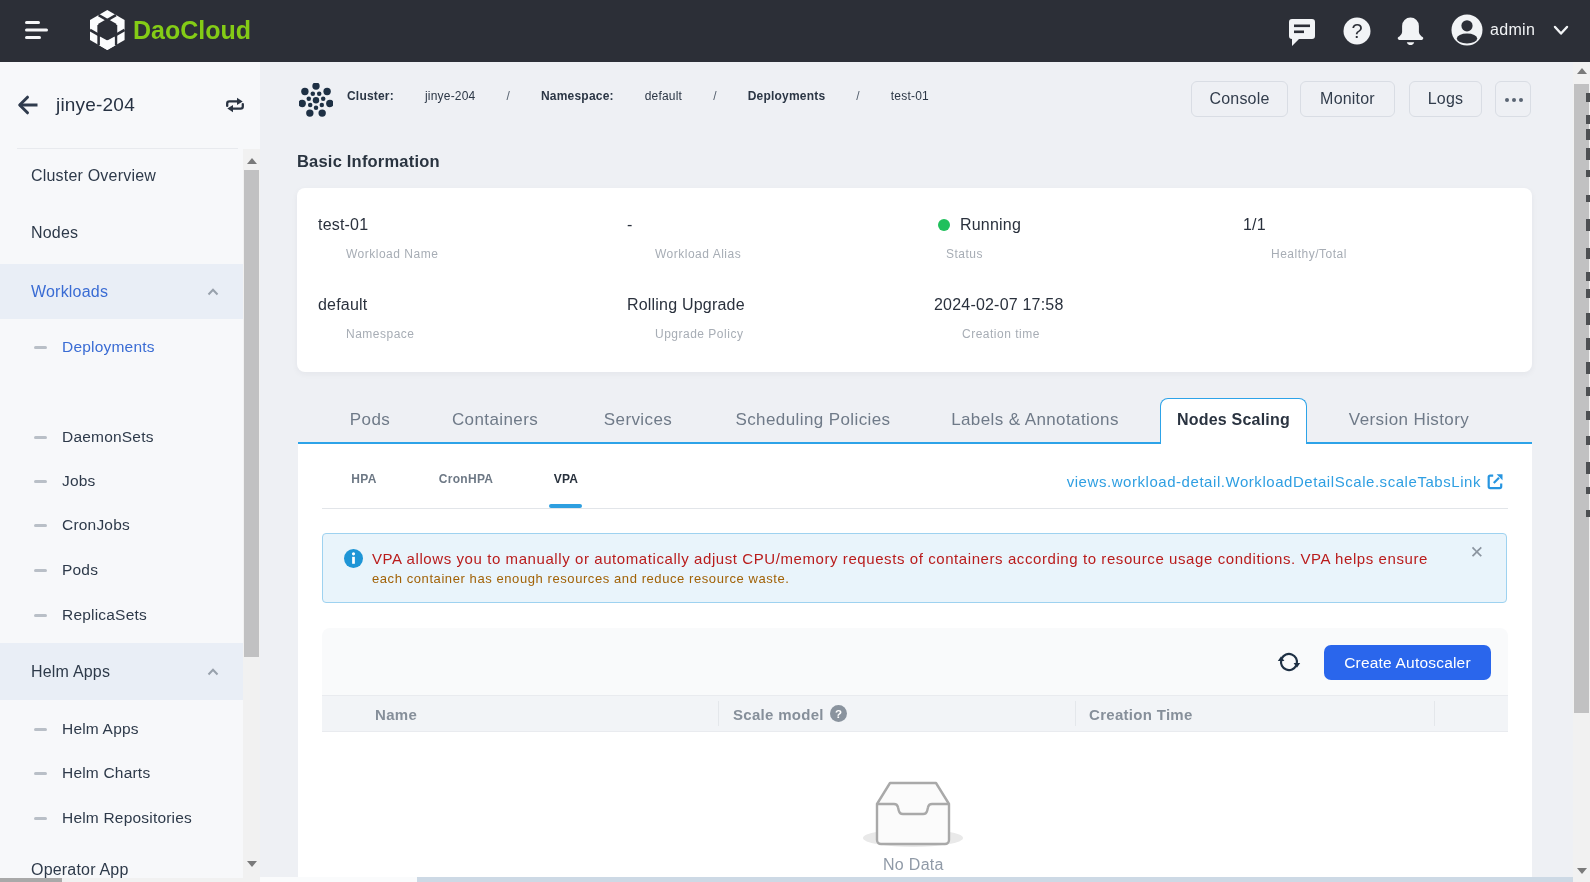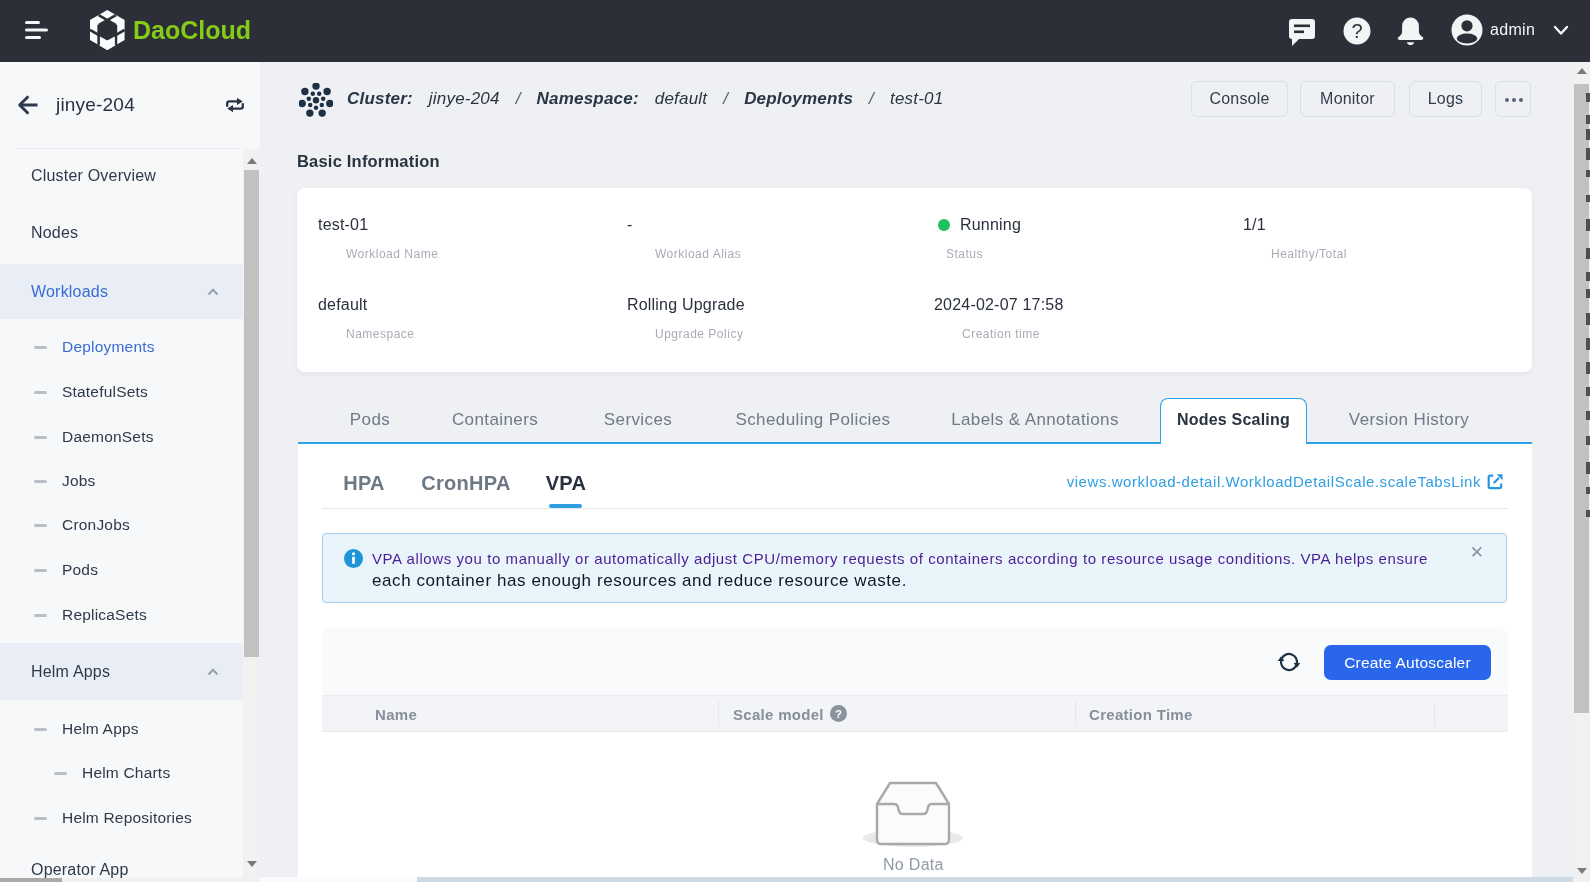--- a/index.html
+++ b/index.html
@@ -18,42 +18,42 @@
 .mi .dash { position:absolute; left:34px; top:50%; margin-top:-1.5px; width:13px; height:3px; border-radius:2px; background:#b9bfc7; }
 .mi.hl { background:#e9eef6; }
 .blue { color:#3a6cd4 !important; }
 .chev { position:absolute; right:24px; top:50%; margin-top:-4px; width:12px; height:8px; }
 
 .sb-track { position:absolute; background:#f1f1f1; }
 .sb-thumb { position:absolute; background:#c1c1c2; }
 .tri { width:0; height:0; position:absolute; }
 
 #main { position:absolute; left:260px; top:62px; width:1313px; height:820px; }
-.bc { position:absolute; top:89px; left:347px; display:flex; gap:16px; font-size:17px; color:#2b3645; letter-spacing:0.2px; white-space:nowrap;font-style:italic; }
+.bc { position:absolute; top:89px; left:347px; display:flex; gap:31px; font-size:12px; color:#2b3645; letter-spacing:0.2px; white-space:nowrap; }
 .bc b { font-weight:700; }
 .bc .sep { color:#55606e; }
 .btn { position:absolute; top:81px; height:36px; border:1px solid #d9dde4; border-radius:6px; background:transparent; color:#323d4c; font-size:16px; text-align:center; line-height:34px; letter-spacing:0.2px; }
 .h2 { position:absolute; left:297px; top:152px; font-size:16.5px; font-weight:bold; color:#2a3440; letter-spacing:0.2px; }
 #card { position:absolute; left:297px; top:188px; width:1235px; height:184px; background:#fff; border-radius:8px; box-shadow:0 2px 6px rgba(31,45,61,.05); }
 .cv { position:absolute; font-size:16px; color:#2a313d; white-space:nowrap; letter-spacing:0.2px; }
 .cl { position:absolute; font-size:12px; color:#a7adb5; white-space:nowrap; letter-spacing:0.5px;margin-left:28px; }
 
 .tab { position:absolute; top:410px; transform:translateX(-50%); font-size:17px; font-weight:500; color:#6f7a88; white-space:nowrap; letter-spacing:0.4px; }
 #tabline { position:absolute; left:298px; top:442px; width:1234px; height:2px; background:#2da3e8; }
 #activetab { position:absolute; left:1160px; top:398px; width:147px; height:46px; background:#fff; border:1px solid #2da3e8; border-bottom:none; border-radius:8px 8px 0 0; z-index:3; }
 #activetab span { position:absolute; left:50%; top:12px; transform:translateX(-50%); font-size:16px; font-weight:bold; color:#2a3340; white-space:nowrap; letter-spacing:0.2px; }
 #panel { position:absolute; left:298px; top:444px; width:1234px; height:438px; background:#fff; }
 
-.stab { position:absolute; top:28px; transform:translateX(-50%); font-size:20px; font-weight:bold; color:#6d7885; letter-spacing:0.3px; }
+.stab { position:absolute; top:28px; transform:translateX(-50%); font-size:12px; font-weight:bold; color:#6d7885; letter-spacing:0.3px; }
 #vpaline { position:absolute; left:251px; top:60px; width:33px; height:4px; border-radius:2px; background:#2e9fe0; }
 #stablink { position:absolute; right:51px; top:29px; font-size:15px; color:#2f9fe2; letter-spacing:0.55px; }
 #stabdiv { position:absolute; left:24px; top:64px; width:1186px; height:1px; background:#e2e5e9; }
 #alert { position:absolute; left:24px; top:89px; width:1185px; height:70px; background:#e9f4fb; border:1px solid #9ed2f0; border-radius:4px; }
-#alert .l1 { position:absolute; left:49px; top:16px; font-size:15px; color:#4c1d95; white-space:nowrap; letter-spacing:0.58px; }
-#alert .l2 { position:absolute; left:49px; top:37px; font-size:17px; color:#0f172a; white-space:nowrap; letter-spacing:0.58px; }
+#alert .l1 { position:absolute; left:49px; top:16px; font-size:15px; color:#b91c1c; white-space:nowrap; letter-spacing:0.58px; }
+#alert .l2 { position:absolute; left:49px; top:37px; font-size:13px; color:#a16207; white-space:nowrap; letter-spacing:0.58px; }
 #alert .x { position:absolute; right:22px; top:8px; font-size:17px; color:#8b95a0; }
 #toolbar { position:absolute; left:24px; top:184px; width:1186px; height:67px; background:#f9fafb; border-radius:8px 8px 0 0; }
 #thead { position:absolute; left:24px; top:251px; width:1186px; height:37px; background:#f2f4f7; border-top:1px solid #e9ebef; border-bottom:1px solid #e9ebef; }
 #thead .c { position:absolute; top:50%; transform:translateY(-50%); font-size:15px; font-weight:bold; color:#868f9a; letter-spacing:0.3px; }
 #thead .vl { position:absolute; top:5px; bottom:5px; width:1px; background:#e4e7eb; }
 #createbtn { position:absolute; left:1026px; top:201px; width:167px; height:35px; background:#2a66ec; border-radius:7px; color:#fff; font-size:15.5px; text-align:center; line-height:35px; letter-spacing:0.2px; }
 #nodata { position:absolute; left:585px; top:412px; font-size:16px; color:#909aa7; letter-spacing:0.3px; }
 </style>
 </head>
 <body>
@@ -129,24 +129,20 @@
   <div class="mi hl" style="top:202px;height:55px;">
       <span class="t blue">Workloads</span>
     <svg class="chev" viewBox="0 0 12 8">
         <polyline points="1.5,6.5 6,1.8 10.5,6.5" fill="none" stroke="#98a1ac" stroke-width="2"></polyline>
       </svg>
   </div>
   <div class="mi sub" style="top:263px;height:44px;">
       <span class="dash"></span>
       <span class="t blue">Deployments</span>
     </div>
-  <div class="mi sub" style="top:308px;height:44px;">
-      <span class="dash"></span>
-      <span class="t">StatefulSets</span>
-    </div>
   <div class="mi sub" style="top:353px;height:44px;">
       <span class="dash"></span>
       <span class="t">DaemonSets</span>
     </div>
   <div class="mi sub" style="top:397px;height:44px;">
       <span class="dash"></span>
       <span class="t">Jobs</span>
     </div>
   <div class="mi sub" style="top:441px;height:44px;">
       <span class="dash"></span>
@@ -163,21 +159,21 @@
   <div class="mi hl" style="top:581px;height:57px;">
       <span class="t">Helm Apps</span>
     <svg class="chev" viewBox="0 0 12 8">
         <polyline points="1.5,6.5 6,1.8 10.5,6.5" fill="none" stroke="#98a1ac" stroke-width="2"></polyline>
       </svg>
   </div>
   <div class="mi sub" style="top:645px;height:44px;">
       <span class="dash"></span>
       <span class="t">Helm Apps</span>
     </div>
-  <div class="mi sub" style="top:689px;height:44px;margin-left:20px;">
+  <div class="mi sub" style="top:689px;height:44px;">
       <span class="dash"></span>
       <span class="t">Helm Charts</span>
     </div>
   <div class="mi sub" style="top:734px;height:44px;">
       <span class="dash"></span>
       <span class="t">Helm Repositories</span>
     </div>
   <div class="mi" style="top:784px;height:48px;">
       <span class="t">Operator App</span>
     </div>

